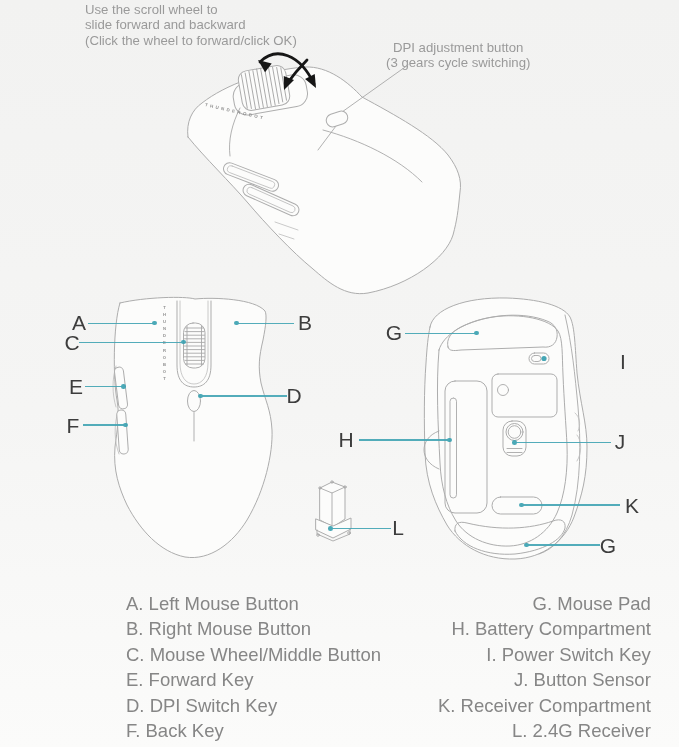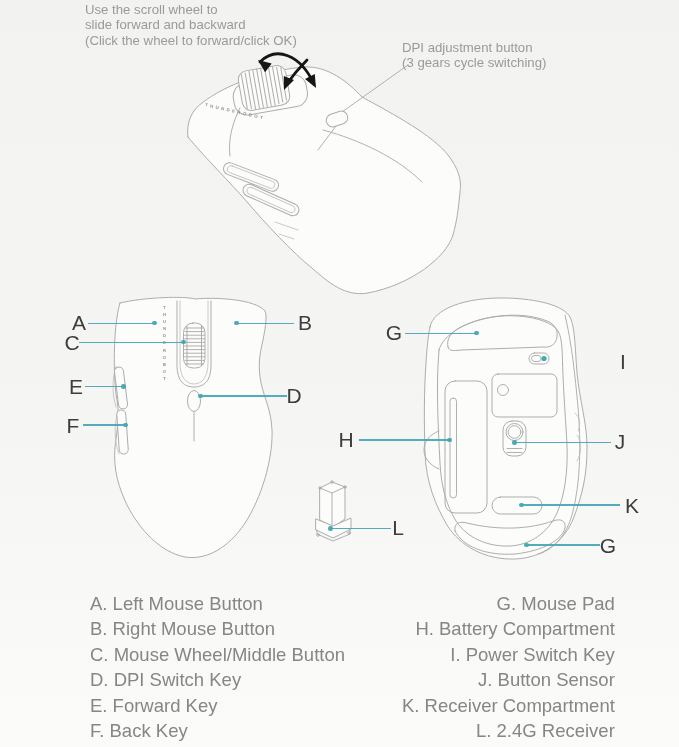--- a/index.html
+++ b/index.html
@@ -3,27 +3,27 @@
 <meta charset="utf-8">
 <style>
   html,body{margin:0;padding:0;}
   .canvas{
     position:relative;width:679px;height:747px;overflow:hidden;
     background:linear-gradient(180deg,#f2f2f1 0%,#f5f5f4 55%,#fbfbfa 100%);
     font-family:"Liberation Sans",sans-serif;
   }
   .ann{position:absolute;color:#9a9a9a;font-size:13.2px;line-height:15.3px;}
   .ann-scroll{left:85px;top:2px;width:230px;text-align:left;}
-  .ann-dpi{left:402px;top:40px;text-align:left;}
+  .ann-dpi{left:386px;top:40px;text-align:center;}
   .callout{position:absolute;color:#3d3d3d;font-size:21px;transform:translate(-50%,-50%);}
   .leader{position:absolute;height:1.3px;background:#45a6b5;opacity:.92;}
   .leader .dot{position:absolute;width:4.6px;height:4.6px;border-radius:50%;background:#3da2b2;top:-1.8px;}
   .dot-r .dot{right:-2px;}
   .dot-l .dot{left:-2px;}
-  .legend{position:absolute;top:591px;color:#868686;font-size:18.5px;line-height:25.4px;}
+  .legend{position:absolute;top:591px;color:#868686;font-size:18.5px;line-height:25.4px;margin-left:36px;}
   .legend-left{left:90px;}
   .legend-right{left:402px;text-align:right;}
   svg{position:absolute;overflow:visible;}
   svg *{stroke:#adadad;stroke-width:1;fill:none;stroke-linecap:round;stroke-linejoin:round;}
   svg .fillbg{fill:#fcfcfb;}
   svg .fillteal{fill:#45a6b5;stroke:none;}
   svg .thin{stroke:#a8a8a8;stroke-width:.9;}
   svg .lite{stroke:#bdbdbd;stroke-width:.8;}
   .arrow path{stroke:#161616;stroke-width:2.8;fill:none;}
   .arrow polygon{fill:#161616;stroke:none;}
@@ -239,22 +239,22 @@
   <div class="callout" style="left:623px;top:362px">I</div>
   <div class="callout" style="left:620px;top:442px">J</div>
   <div class="callout" style="left:632px;top:506px">K</div>
   <div class="callout" style="left:398px;top:528px">L</div>
   <div class="callout" style="left:608px;top:546px">G</div>
 
   <div class="legend legend-left">
     <div>A. Left Mouse Button</div>
     <div>B. Right Mouse Button</div>
     <div>C. Mouse Wheel/Middle Button</div>
+    <div>E. Forward Key</div>
     <div>D. DPI Switch Key</div>
-    <div>E. Forward Key</div>
     <div>F. Back Key</div>
   </div>
   <div class="legend legend-right">
     <div>G. Mouse Pad</div>
     <div>H. Battery Compartment</div>
     <div>I. Power Switch Key</div>
     <div>J. Button Sensor</div>
     <div>K. Receiver Compartment</div>
     <div>L. 2.4G Receiver</div>
   </div>

